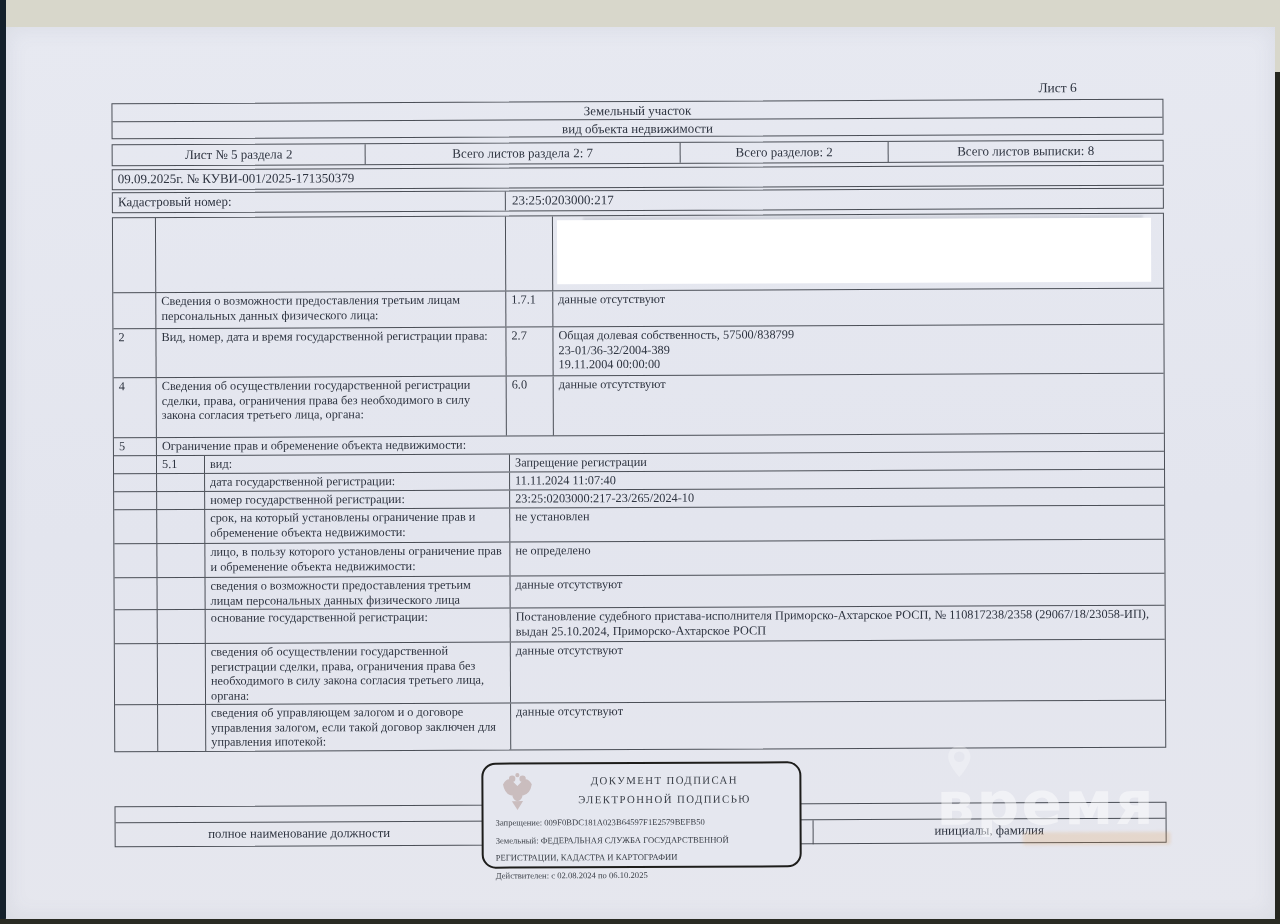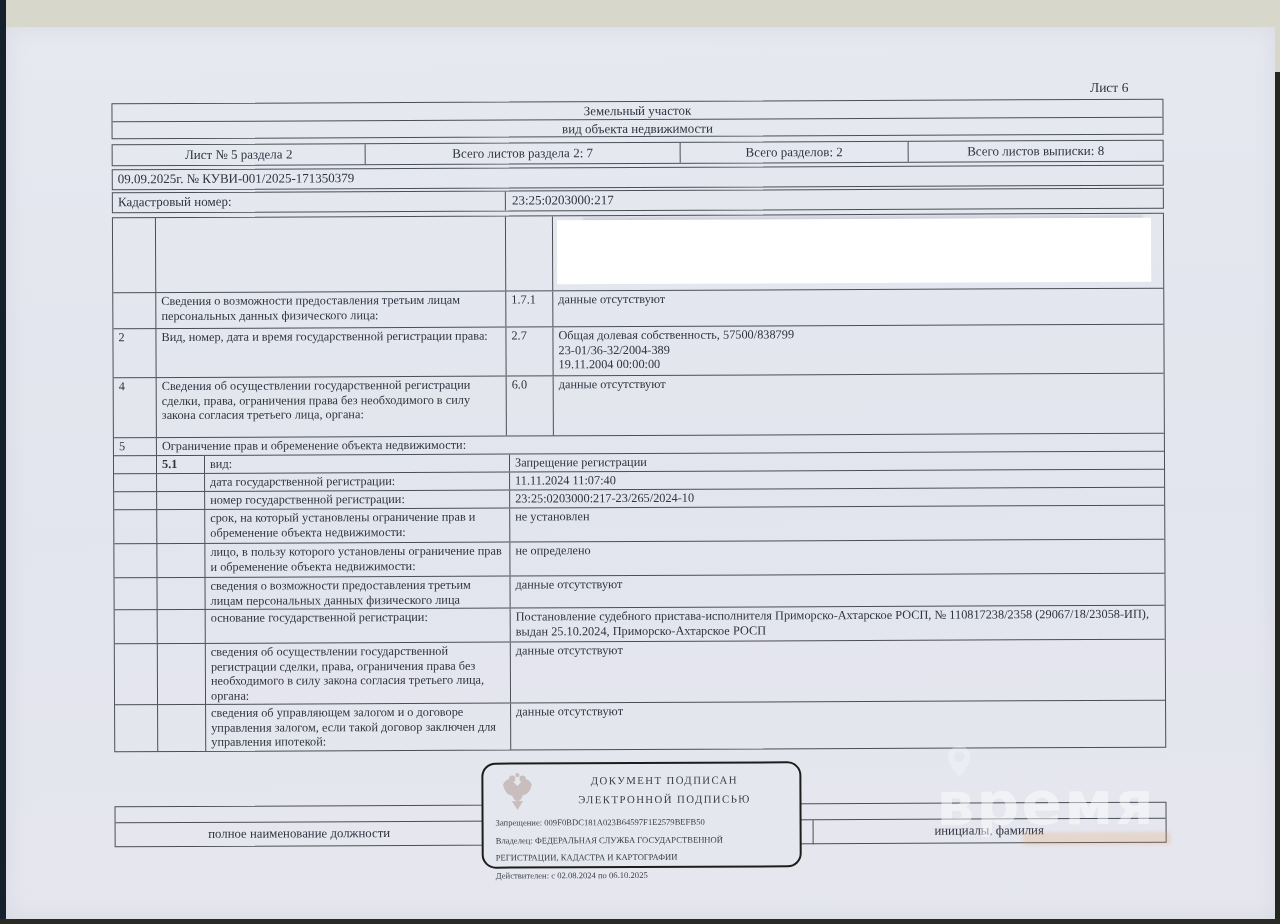--- a/index.html
+++ b/index.html
@@ -20,21 +20,21 @@
   
   .edge-left{position:absolute;left:0;top:0;width:6px;height:924px;background:#14202b;border-radius:0 0 6px 0;}
   .edge-right{position:absolute;right:0;top:72px;width:5px;height:852px;background:#25261f;}
   .edge-bottom{position:absolute;left:0;bottom:0;width:1280px;height:5px;background:#2a2b24;}
   .paper{
     position:absolute;left:6px;top:27px;width:1269px;height:892px;
     background:linear-gradient(178deg,#e7e9f1 0%,#e3e5ee 55%,#e6e7ee 100%);
     box-shadow:inset 0 0 22px rgba(90,95,120,.10);
   }
   .content{position:absolute;left:0;top:0;width:1280px;height:924px;transform:rotate(-0.25deg);}
-  .sheet-label{position:absolute;left:1040px;top:82px;width:90px;text-align:right;font-size:13.5px;}
+  .sheet-label{position:absolute;left:1040px;top:82px;width:90px;text-align:left;font-size:13.5px;}
 
   .boxed{position:absolute;border:1.5px solid var(--line);background:transparent;}
   .hdr{left:113px;top:101px;width:1052px;}
   .hdr .h-row{height:17px;text-align:center;font-size:13px;line-height:17px;}
   .hdr .h-row + .h-row{border-top:1px solid var(--line);}
 
   .meta{left:113px;top:142px;width:1052px;height:22px;display:flex;font-size:13px;}
   .meta .m-cell{line-height:20px;text-align:center;flex:none;}
   .meta .m-cell + .m-cell{border-left:1px solid var(--line);}
 
@@ -46,21 +46,21 @@
   
   .maintable{left:113px;top:215px;width:1052px;font-size:12.3px;line-height:1.18;}
   .trow{display:flex;align-items:stretch;}
   .trow + .trow{border-top:1px solid var(--line);}
   .cell{padding:1px 5px;flex:none;}
   .cell + .cell{border-left:1px solid var(--line);}
   .c1{width:42px;}
   .c2{width:350px;}
   .c3{width:47px;}
   .c4{flex:1;}
-  .sA{width:48px;font-weight:bold;}
+  .sA{width:48px;}
   .sB{width:305px;}
   .sC{flex:1;}
   .redacted-cell{position:relative;}
   .redacted-box{position:absolute;left:4px;top:4px;right:12px;height:64px;background:#ffffff;}
   .smudge{position:absolute;left:30px;top:1px;width:560px;height:4px;background:rgba(70,75,90,.14);filter:blur(1px);}
 
   
   .sigtable{left:113px;top:804px;width:1052px;border:1.3px solid var(--line);}
   .sig-space{height:15px;}
   .sig-labels{position:relative;height:24px;border-top:1px solid var(--line);font-size:12.8px;}
@@ -104,21 +104,21 @@
   <div class="sheet-label">Лист 6</div>
 
   <div class="boxed hdr">
     <div class="h-row">Земельный участок</div>
     <div class="h-row">вид объекта недвижимости</div>
   </div>
 
   <div class="boxed meta">
     <div class="m-cell" style="width:252px">Лист № 5 раздела 2</div>
     <div class="m-cell" style="width:315px">Всего листов раздела 2: 7</div>
-    <div class="m-cell" style="width:228px">Всего разделов: 2</div>
+    <div class="m-cell" style="width:208px">Всего разделов: 2</div>
     <div class="m-cell" style="flex:1">Всего листов выписки: 8</div>
   </div>
 
   <div class="boxed reqline">09.09.2025г. № КУВИ-001/2025-171350379</div>
 
   <div class="boxed cadrow">
     <div class="cad-label">Кадастровый номер:</div>
     <div class="cad-value">23:25:0203000:217</div>
   </div>
 
@@ -255,18 +255,18 @@
           <circle cx="26.5" cy="8" r="4"></circle>
           <circle cx="20" cy="3.5" r="2.6"></circle>
           <ellipse cx="20" cy="27" rx="6.5" ry="9"></ellipse>
           <path d="M13,36 L20,47 L27,36 Z"></path>
         </g>
       </svg>
       <div class="stamp-title">ДОКУМЕНТ ПОДПИСАН</div>
       <div class="stamp-title">ЭЛЕКТРОННОЙ ПОДПИСЬЮ</div>
     </div>
     <div class="stamp-detail">Запрещение: 009F0BDC181A023B64597F1E2579BEFB50</div>
-    <div class="stamp-detail">Владелец: ФЕДЕРАЛЬНАЯ СЛУЖБА ГОСУДАРСТВЕННОЙ</div>
+    <div class="stamp-detail">Земельный: ФЕДЕРАЛЬНАЯ СЛУЖБА ГОСУДАРСТВЕННОЙ</div>
     <div class="stamp-detail">РЕГИСТРАЦИИ, КАДАСТРА И КАРТОГРАФИИ</div>
     <div class="stamp-detail">Действителен: с 02.08.2024 по 06.10.2025</div>
   </div>
 
 </div>
 
 </body></html>

